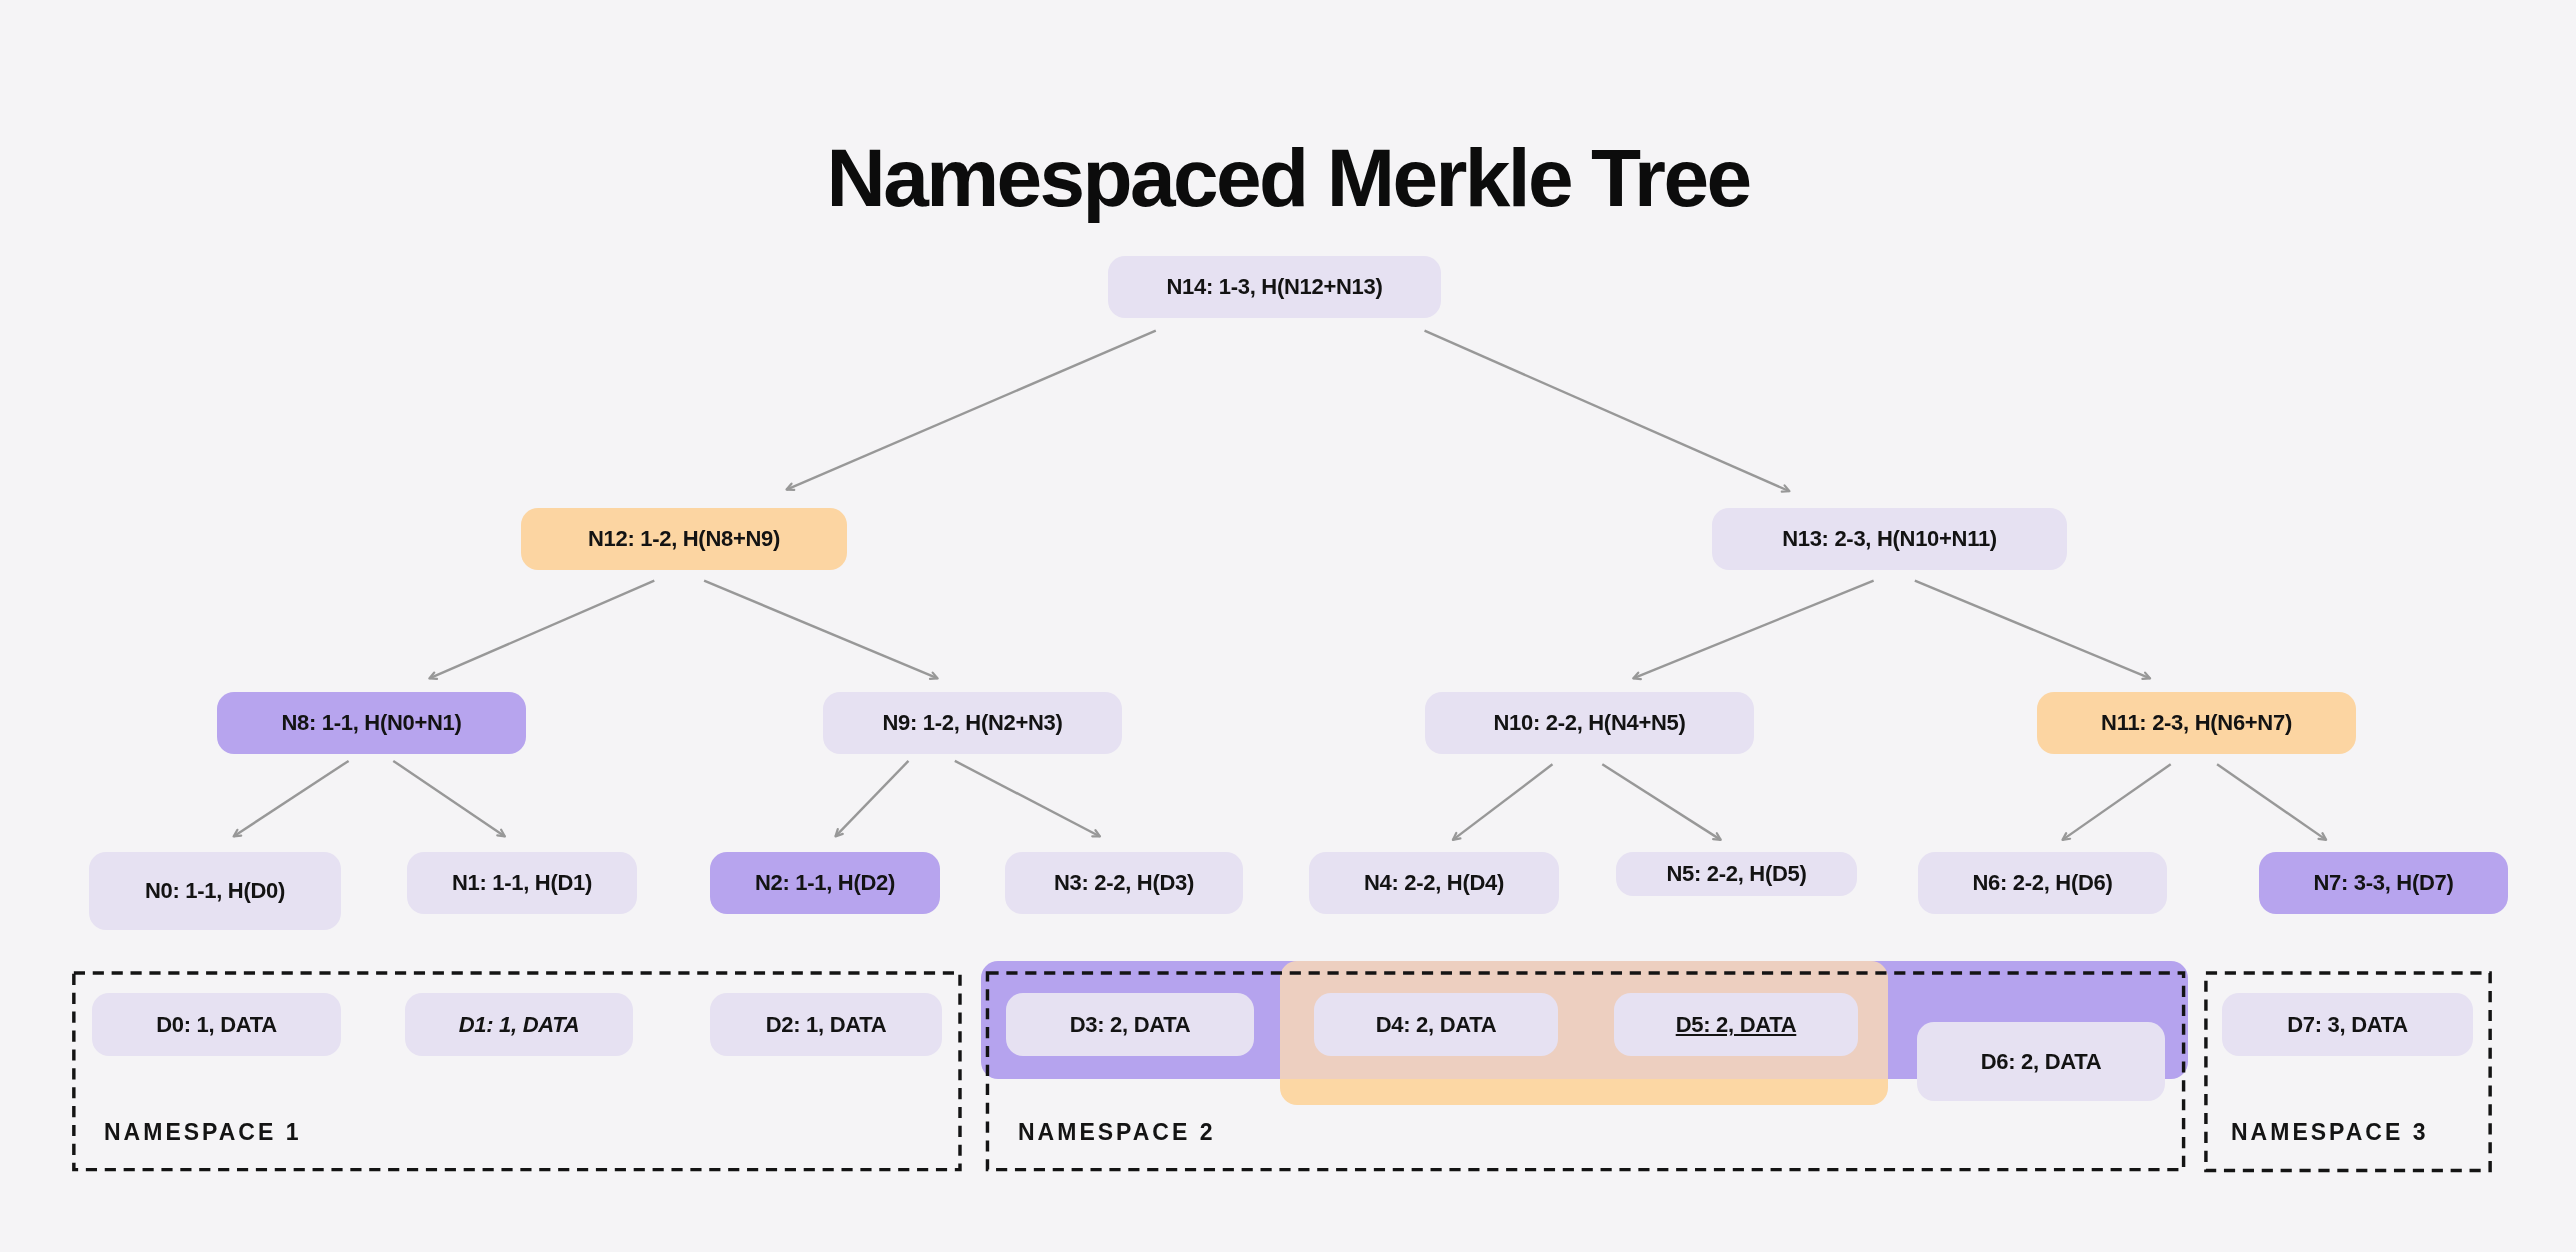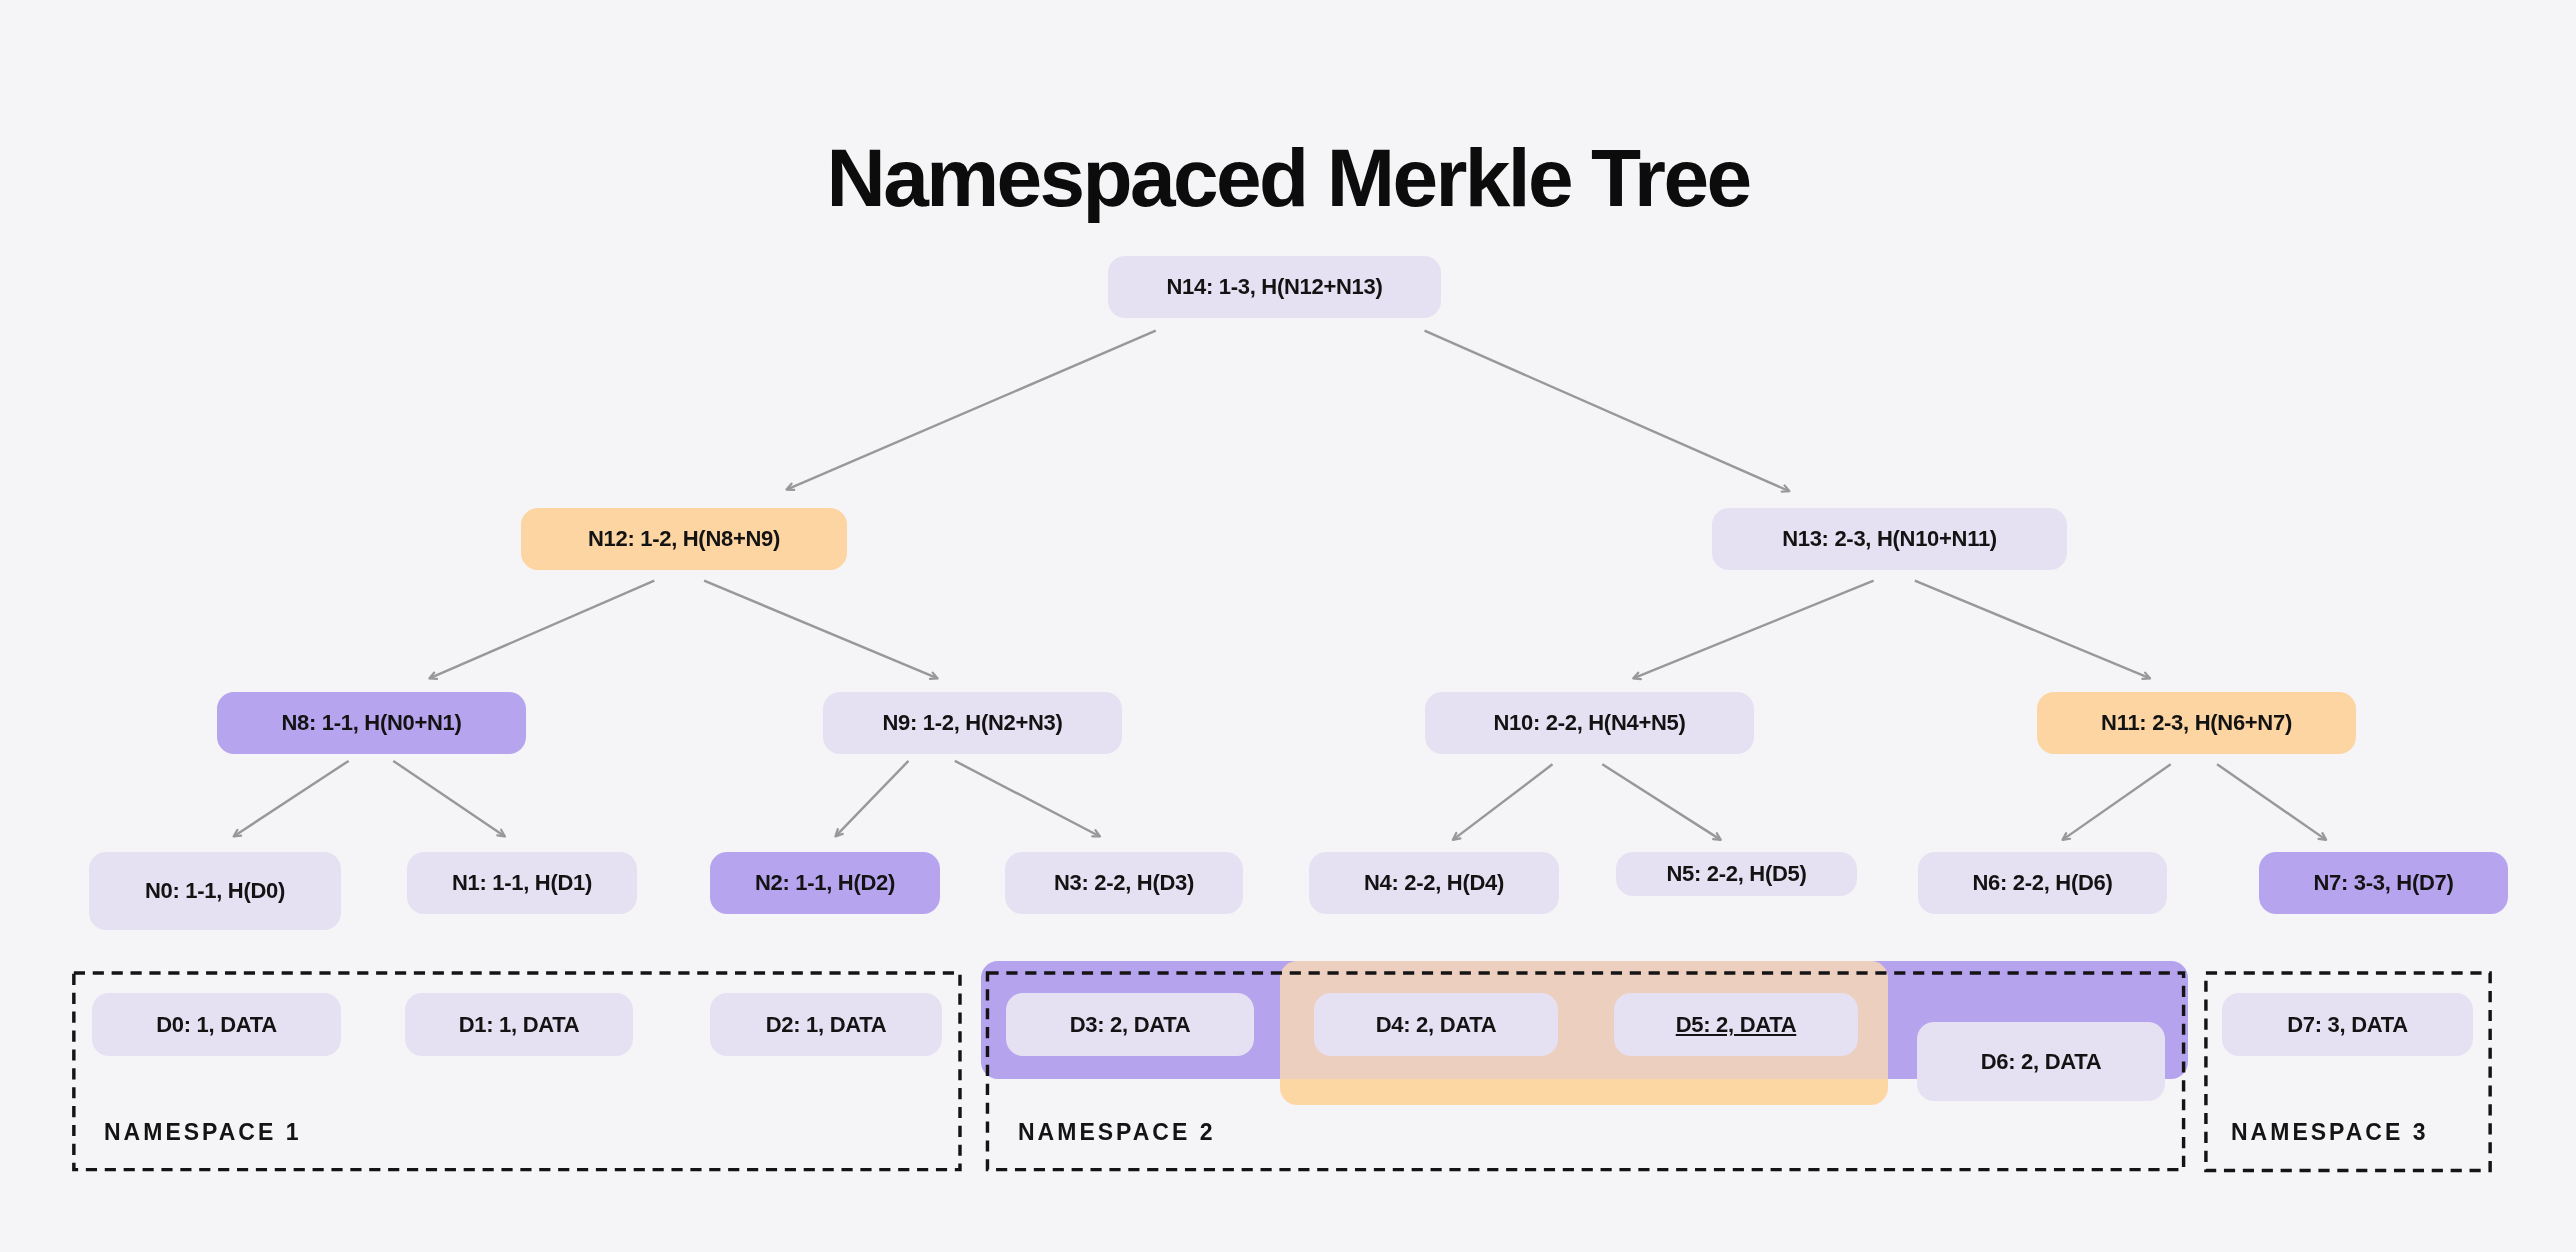--- a/index.html
+++ b/index.html
@@ -118,21 +118,21 @@
       <div class="node v-orange" style="left: 2037px; top: 692px; width: 319px; height: 62px;">N11: 2-3, H(N6+N7)</div>
       <div class="node v-default" style="left: 89px; top: 852px; width: 252px; height: 78px;">N0: 1-1, H(D0)</div>
       <div class="node v-default" style="left: 407px; top: 852px; width: 230px; height: 62px;">N1: 1-1, H(D1)</div>
       <div class="node v-purple" style="left: 710px; top: 852px; width: 230px; height: 62px;">N2: 1-1, H(D2)</div>
       <div class="node v-default" style="left: 1005px; top: 852px; width: 238px; height: 62px;">N3: 2-2, H(D3)</div>
       <div class="node v-default" style="left: 1309px; top: 852px; width: 250px; height: 62px;">N4: 2-2, H(D4)</div>
       <div class="node v-default" style="left: 1616px; top: 852px; width: 241px; height: 44px;">N5: 2-2, H(D5)</div>
       <div class="node v-default" style="left: 1918px; top: 852px; width: 249px; height: 62px;">N6: 2-2, H(D6)</div>
       <div class="node v-purple" style="left: 2221px; top: 852px; width: 249px; height: 62px; margin-left: 38px;">N7: 3-3, H(D7)</div>
       <div class="node v-default" style="left: 92px; top: 993px; width: 249px; height: 63px;">D0: 1, DATA</div>
-      <div class="node v-default" style="left: 405px; top: 993px; width: 228px; height: 63px;">D1: 1, DATA</div>
+      <div class="node v-default" style="left: 405px; top: 993px; width: 228px; height: 63px; font-style: italic;">D1: 1, DATA</div>
       <div class="node v-default" style="left: 710px; top: 993px; width: 232px; height: 63px;">D2: 1, DATA</div>
       <div class="node v-default" style="left: 1006px; top: 993px; width: 248px; height: 63px;">D3: 2, DATA</div>
       <div class="node v-default" style="left: 1314px; top: 993px; width: 244px; height: 63px;">D4: 2, DATA</div>
       <div class="node v-default" style="left: 1614px; top: 993px; width: 244px; height: 63px; text-decoration: underline;">D5: 2, DATA</div>
       <div class="node v-default" style="left: 1917px; top: 993px; width: 248px; height: 79px; margin-top: 29px;">D6: 2, DATA</div>
       <div class="node v-default" style="left: 2222px; top: 993px; width: 251px; height: 63px;">D7: 3, DATA</div>
     </div>
 
   <div id="ns-labels-layer">
       <div class="ns-label" style="left: 104px; top: 1119px;">NAMESPACE 1</div>

